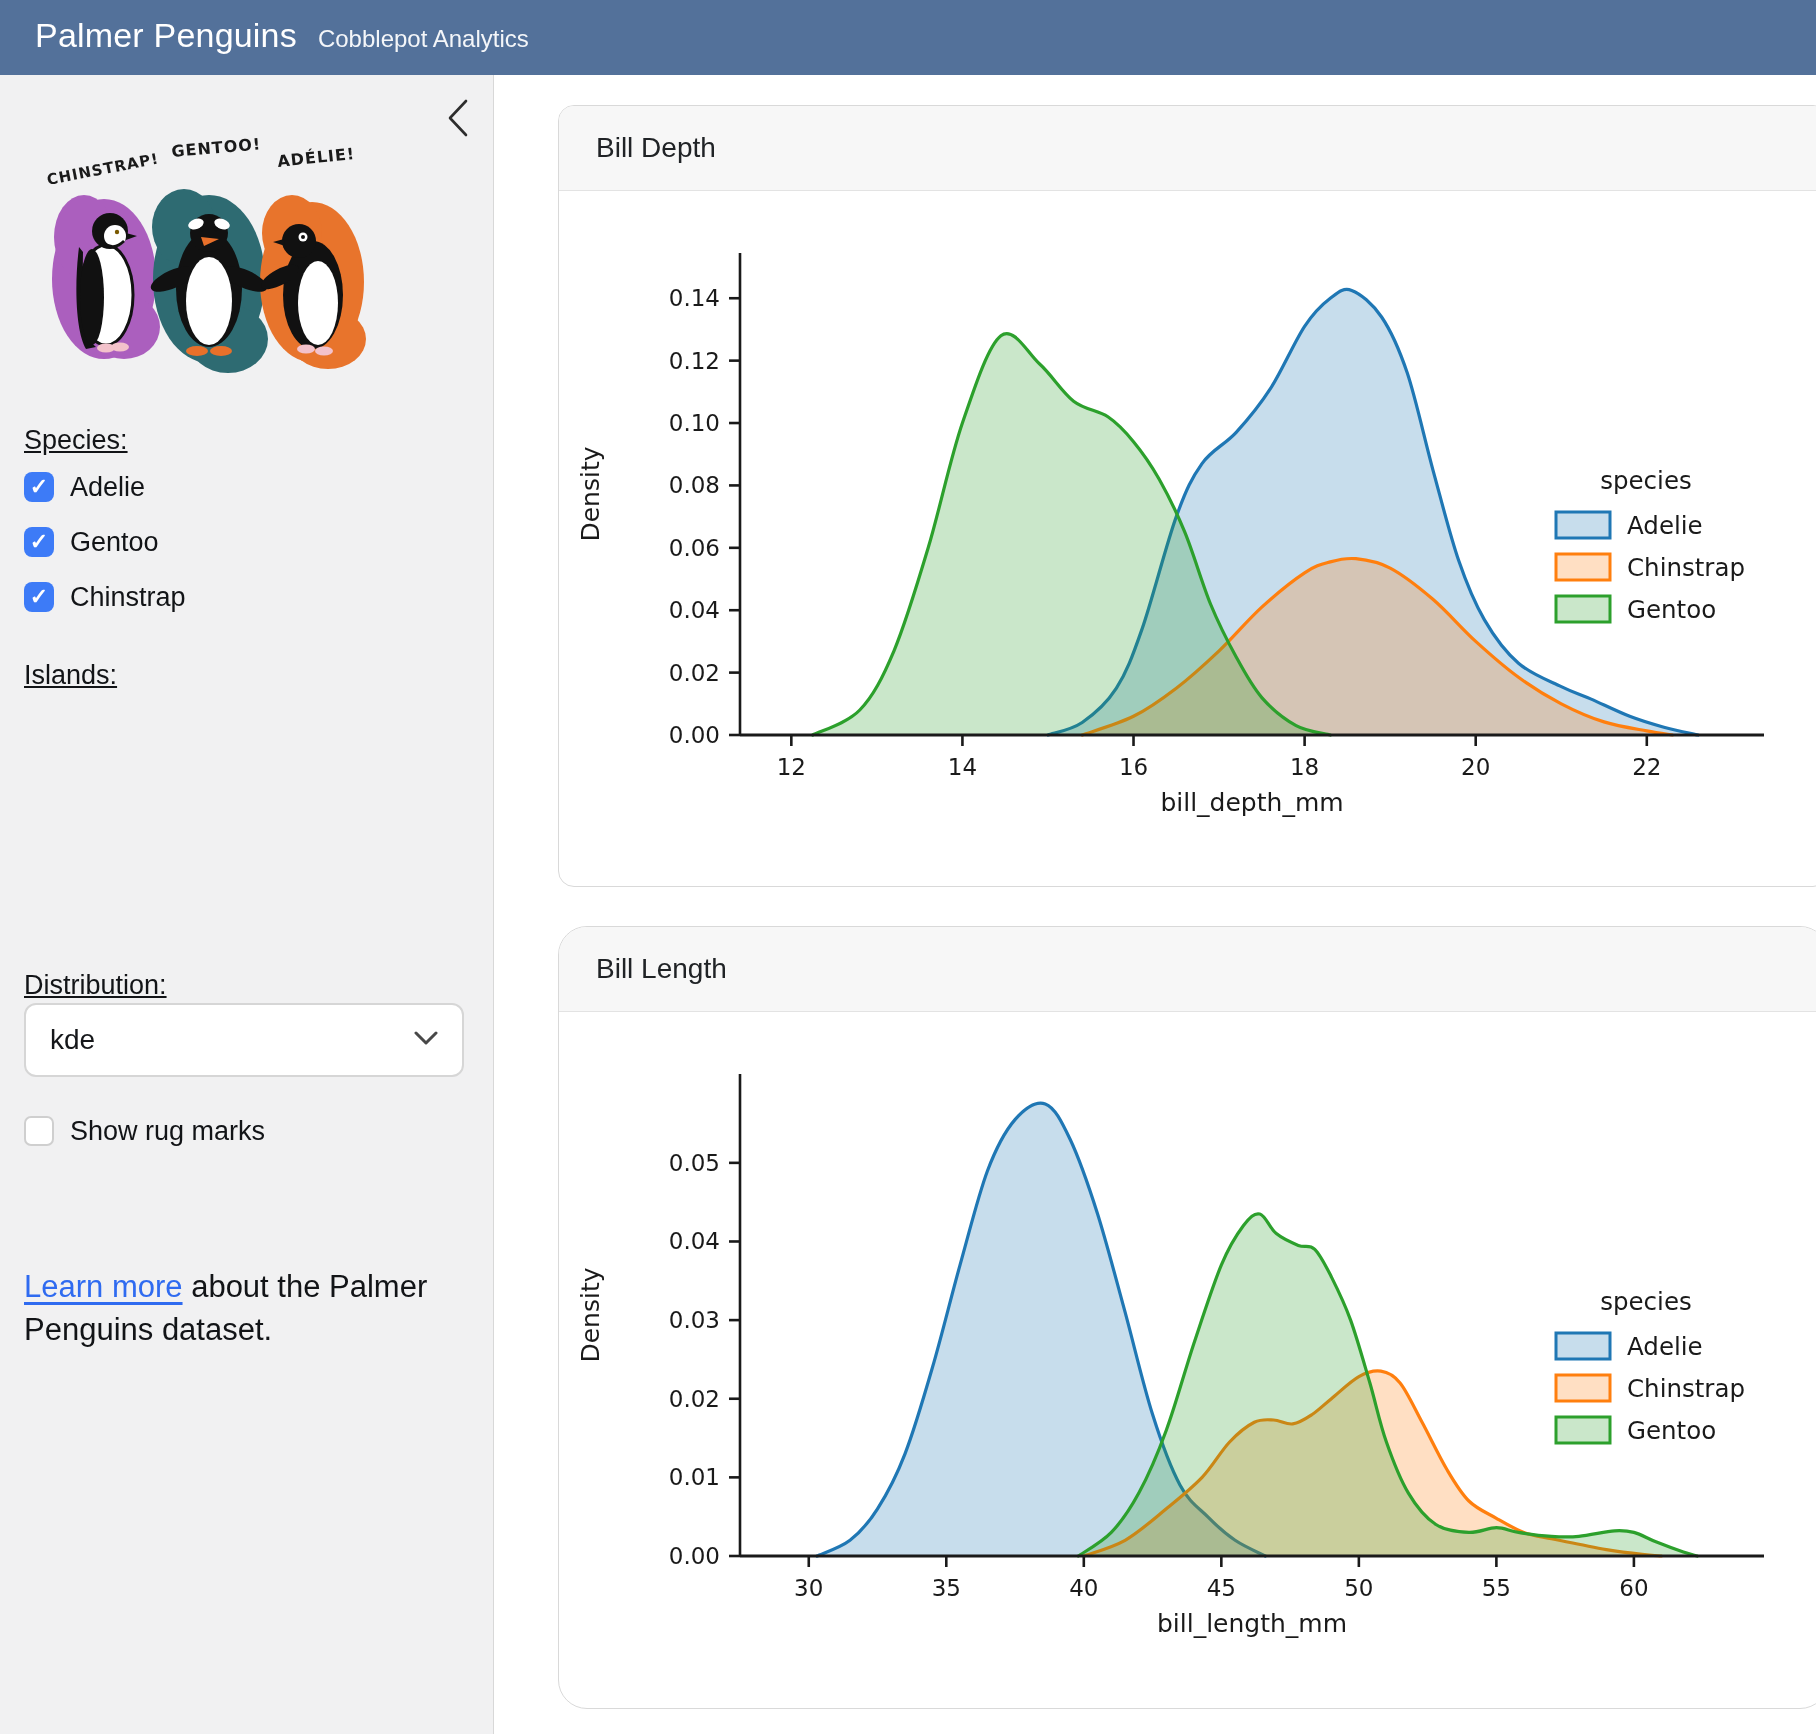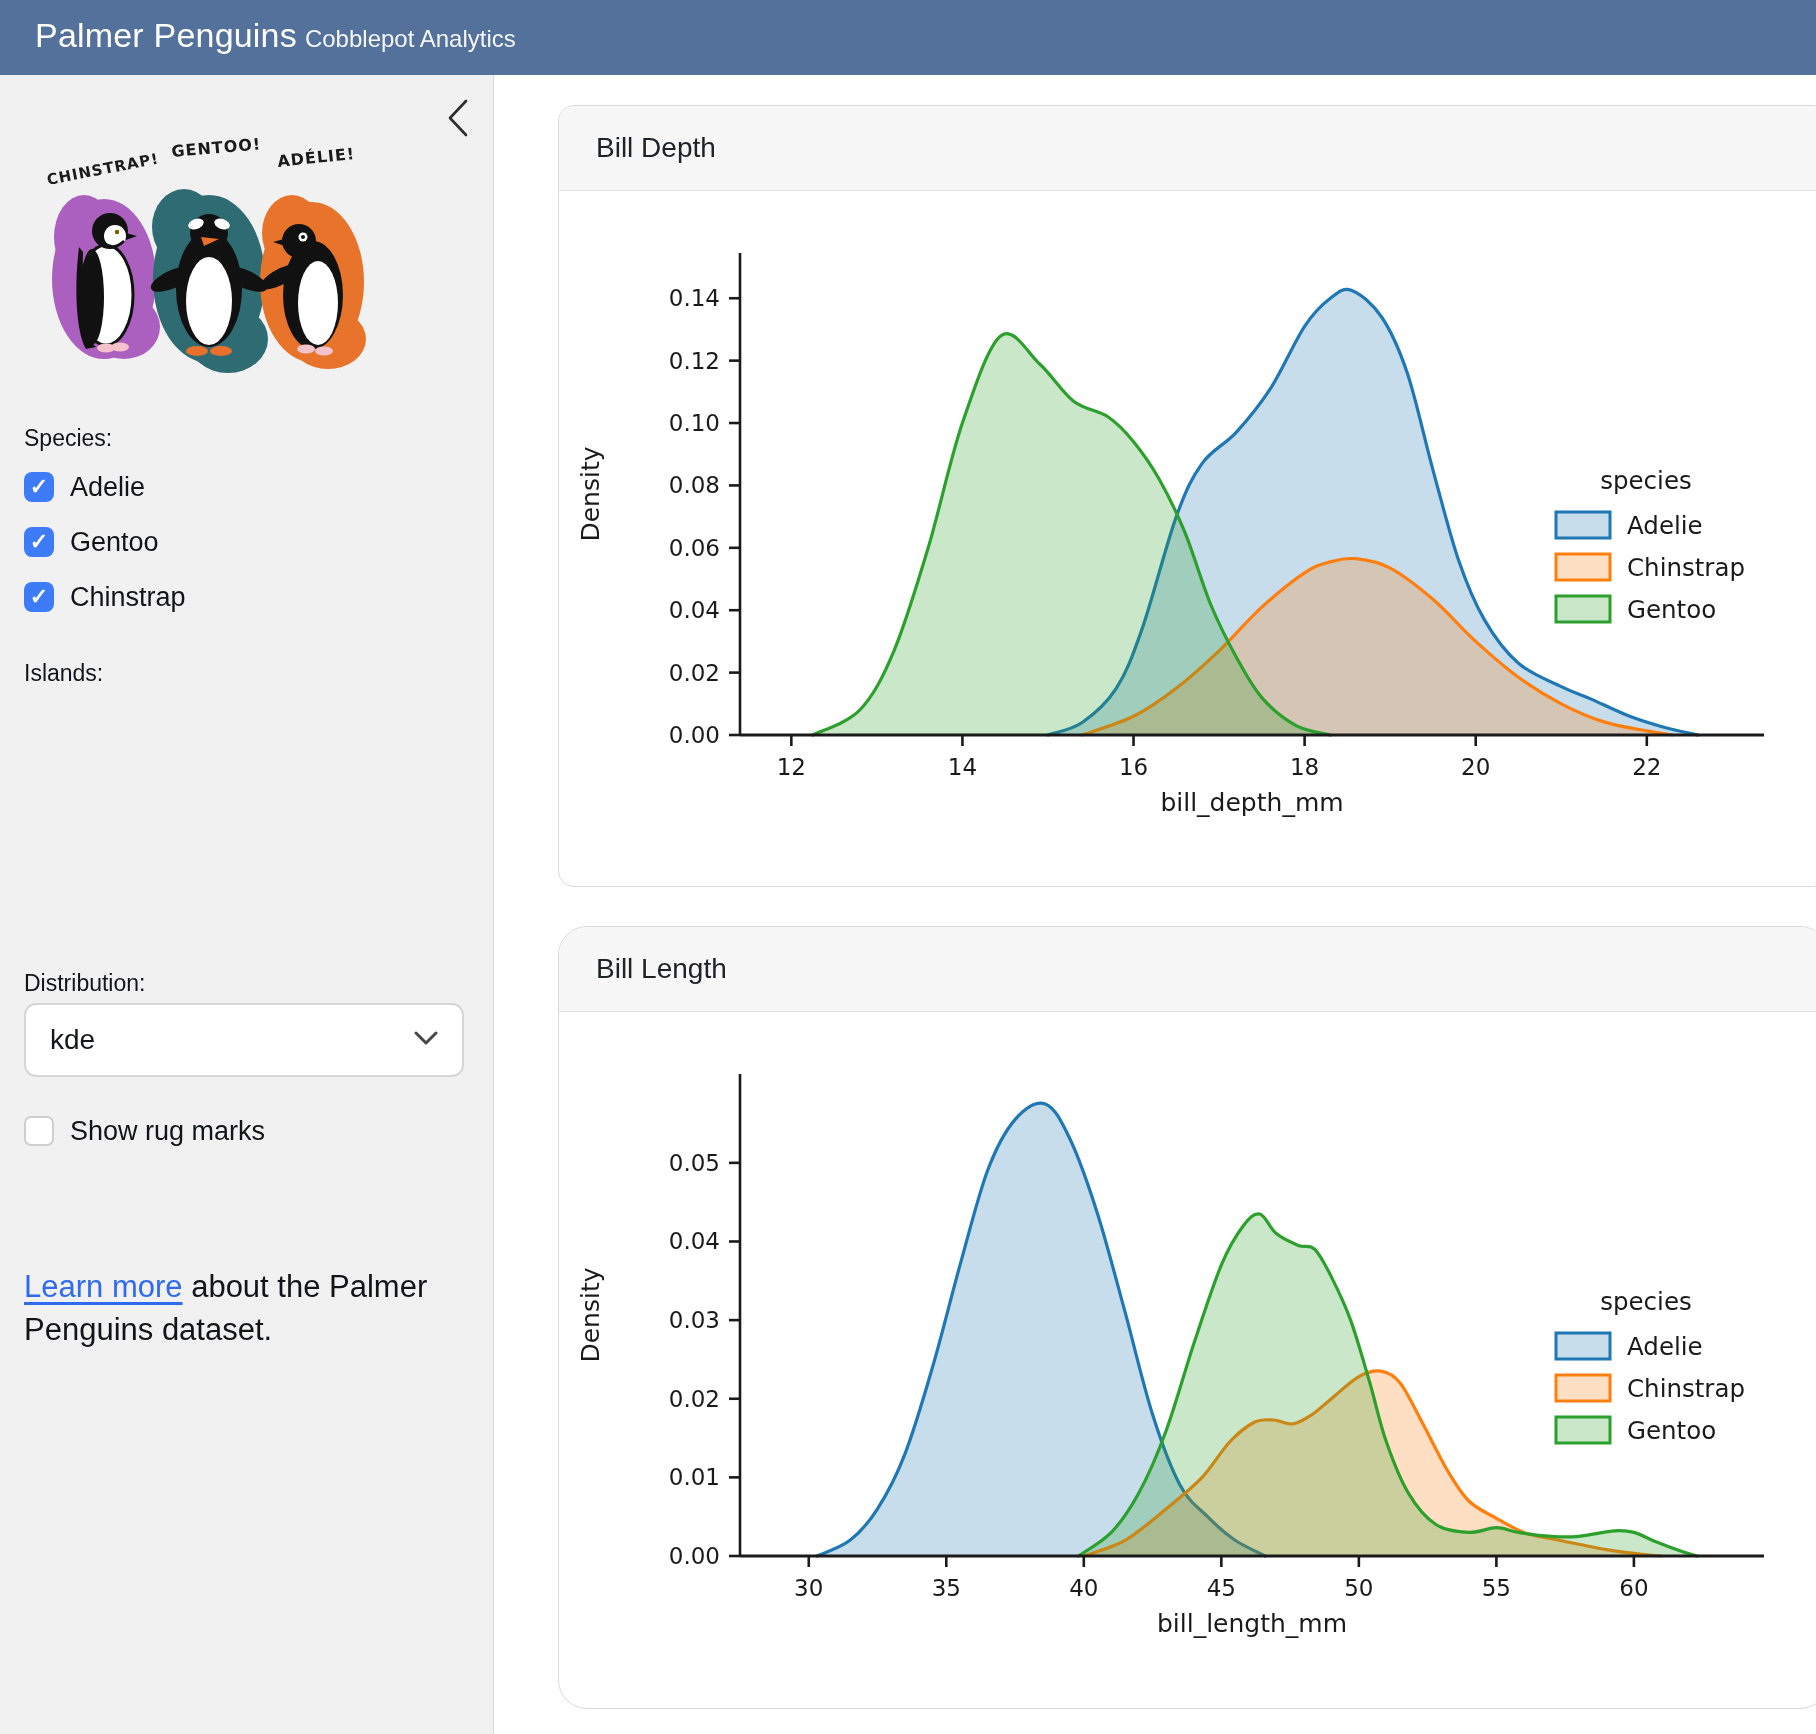--- a/index.html
+++ b/index.html
@@ -8,28 +8,28 @@
   }
   *{box-sizing:border-box;margin:0;padding:0;}
   html,body{width:1816px;height:1734px;overflow:hidden;background:#ffffff;
     font-family:"Liberation Sans",sans-serif;color:var(--text);}
   .app{position:relative;width:1816px;height:1537px;}
 
   .header{position:absolute;left:0;top:0;width:1816px;height:75px;background:var(--header-bg);
     display:flex;align-items:baseline;padding:0 0 0 35px;}
   .header-inner{display:flex;align-items:baseline;margin-top:16px;}
   .app-title{color:#fff;font-size:34px;font-weight:500;letter-spacing:.2px;}
-  .app-subtitle{color:#f4f6f9;font-size:24px;font-weight:400;margin-left:8px;}
+  .app-subtitle{color:#f4f6f9;font-size:24px;font-weight:400;margin-left:21px;}
 
   .sidebar{position:absolute;left:0;top:75px;width:494px;height:1659px;background:var(--sidebar-bg);
     border-right:1px solid #d8d8d8;}
   .collapse-btn{position:absolute;left:441px;top:22px;width:34px;height:44px;cursor:pointer;
     display:flex;align-items:center;justify-content:center;background:transparent;border:none;}
   .penguins{position:absolute;left:26px;top:52px;width:344px;height:268px;}
-  .side-label{position:absolute;left:24px;font-size:23px;color:#121417;}
+  .side-label{position:absolute;left:24px;font-size:27px;color:#121417;text-decoration:underline;}
   .check-list{position:absolute;left:24px;display:flex;flex-direction:column;}
   .check-row{display:flex;align-items:center;height:30px;margin-bottom:25px;cursor:pointer;}
   .cb{width:30px;height:30px;border-radius:8px;flex:0 0 30px;position:relative;}
   .cb.checked{background:var(--accent);}
   .cb.checked::after{content:"✓";position:absolute;left:0;top:0;width:30px;height:30px;
     color:#fff;font-size:22px;font-weight:bold;line-height:30px;text-align:center;}
   .cb.unchecked{background:#fff;border:2px solid #cfcfcf;border-radius:7px;}
   .check-row .lbl{margin-left:16px;font-size:27px;color:#121417;}
   .select-box{position:absolute;left:24px;top:928px;width:440px;height:74px;background:#fff;
     border:2px solid #d6d6d6;border-radius:12px;display:flex;align-items:center;

